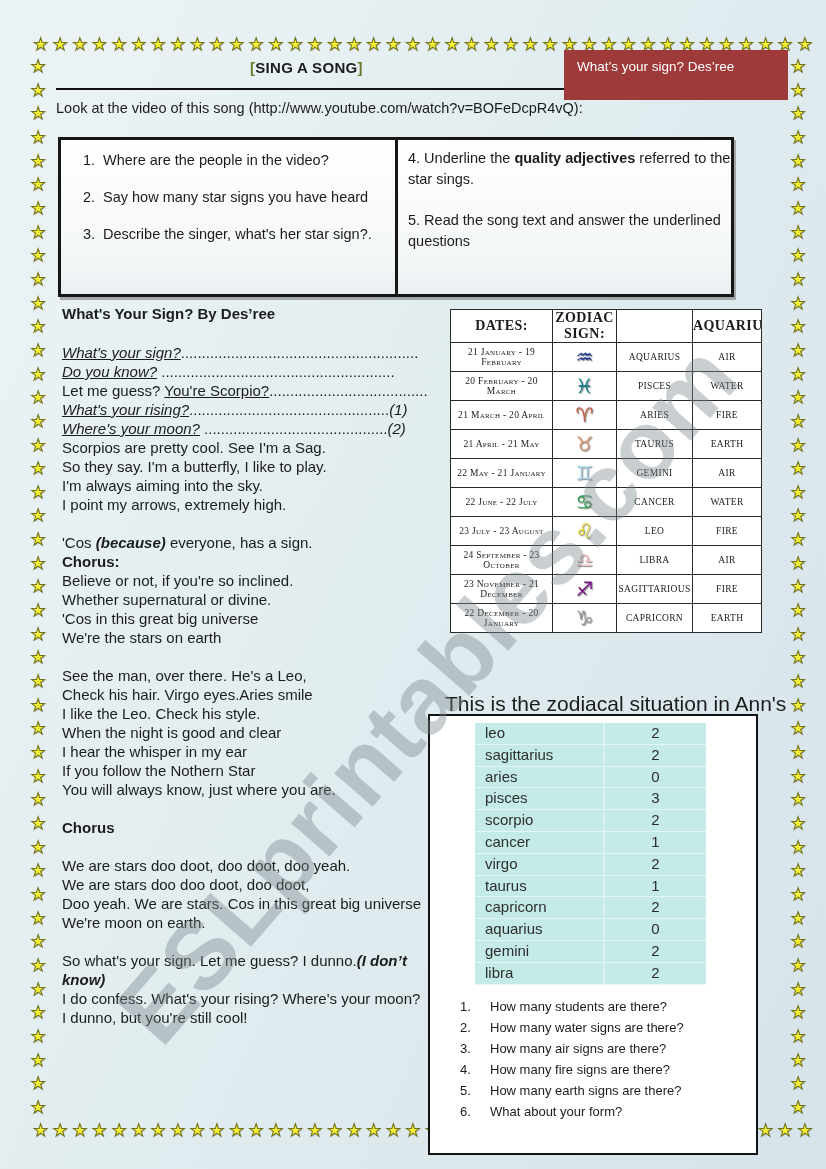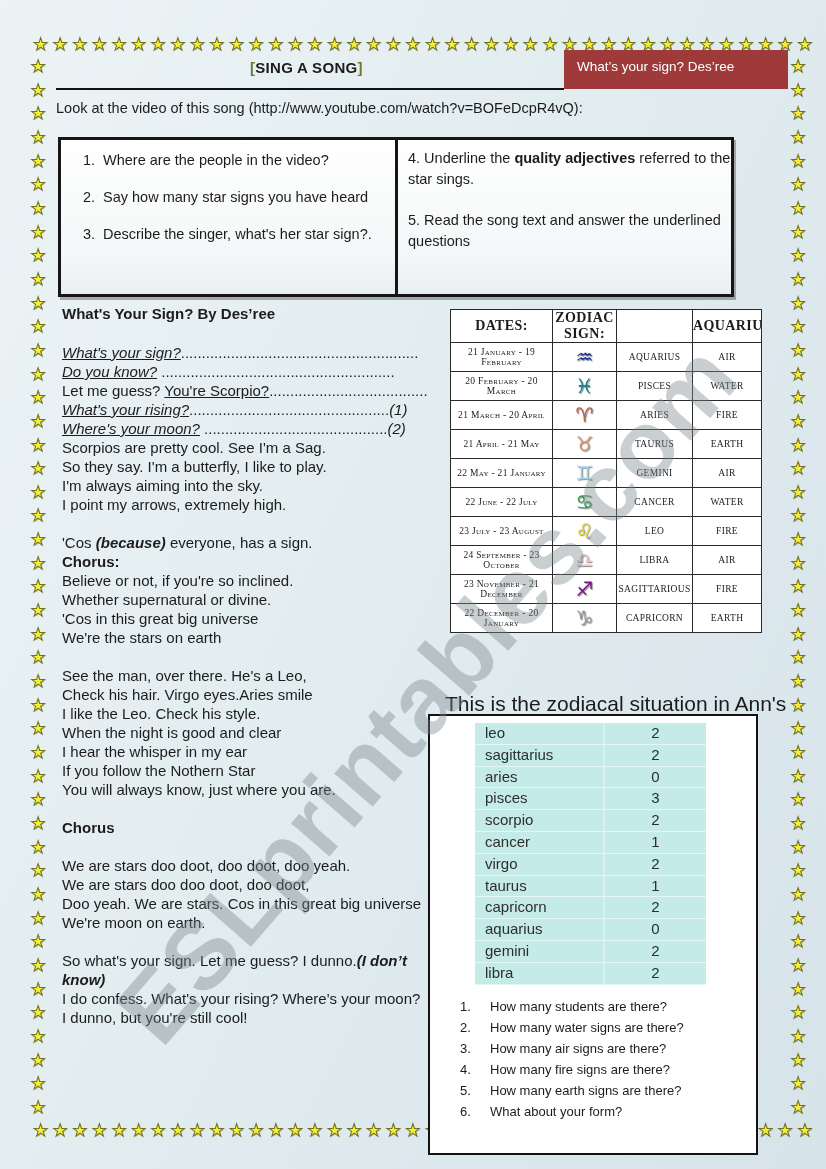--- a/index.html
+++ b/index.html
@@ -11,21 +11,21 @@
   .star-row.top{left:33px;top:36px;width:780px;}
   .star-row.bottom{left:33px;top:1122px;width:780px;}
   .star-col{position:absolute;display:flex;flex-direction:column;justify-content:space-between;align-items:center;width:20px;}
   .star-col.left{left:28px;top:58px;height:1058px;}
   .star-col.right{left:788px;top:58px;height:1058px;}
   .star{font-size:17px;line-height:1;color:#f5ef35;-webkit-text-stroke:1px #72721c;text-shadow:1px 1px 0 rgba(90,90,90,.35);}
   
   .header-line{position:absolute;left:56px;top:88px;width:508px;height:2px;background:#111;}
   .sing-song{position:absolute;left:250px;top:59px;width:310px;font-weight:bold;font-size:15px;letter-spacing:.3px;}
   .sing-song .br{color:#6e7a2e;}
-  .banner{position:absolute;left:564px;top:50px;width:224px;height:39px;box-sizing:border-box;background:#9e3b3a;color:#fff;font-size:13.5px;line-height:33px;padding-left:13px;}
+  .banner{position:absolute;left:564px;top:50px;width:224px;height:50px;box-sizing:border-box;background:#9e3b3a;color:#fff;font-size:13.5px;line-height:33px;padding-left:13px;}
   .intro{position:absolute;left:56px;top:100px;font-size:14.5px;}
   
   .task-box{position:absolute;left:58px;top:137px;width:676px;height:160px;box-sizing:border-box;border:3px solid #161616;
     box-shadow:2px 3px 0 rgba(110,110,110,.55);display:flex;background:linear-gradient(180deg,#ffffff 0%,#f3f6f7 80%,#e9eef0 100%);}
   .task-left{width:337px;box-sizing:border-box;border-right:3px solid #161616;padding:10px 6px 0 14px;}
   .task-left ol{margin:0;padding-left:24px;font-size:14.5px;}
   .task-left li{margin-bottom:17px;line-height:20px;padding-left:4px;}
   .task-right{flex:1;padding:8px 0 0 10px;font-size:14.5px;line-height:21px;}
   .task-right p{margin:0 0 20px 0;}
   

